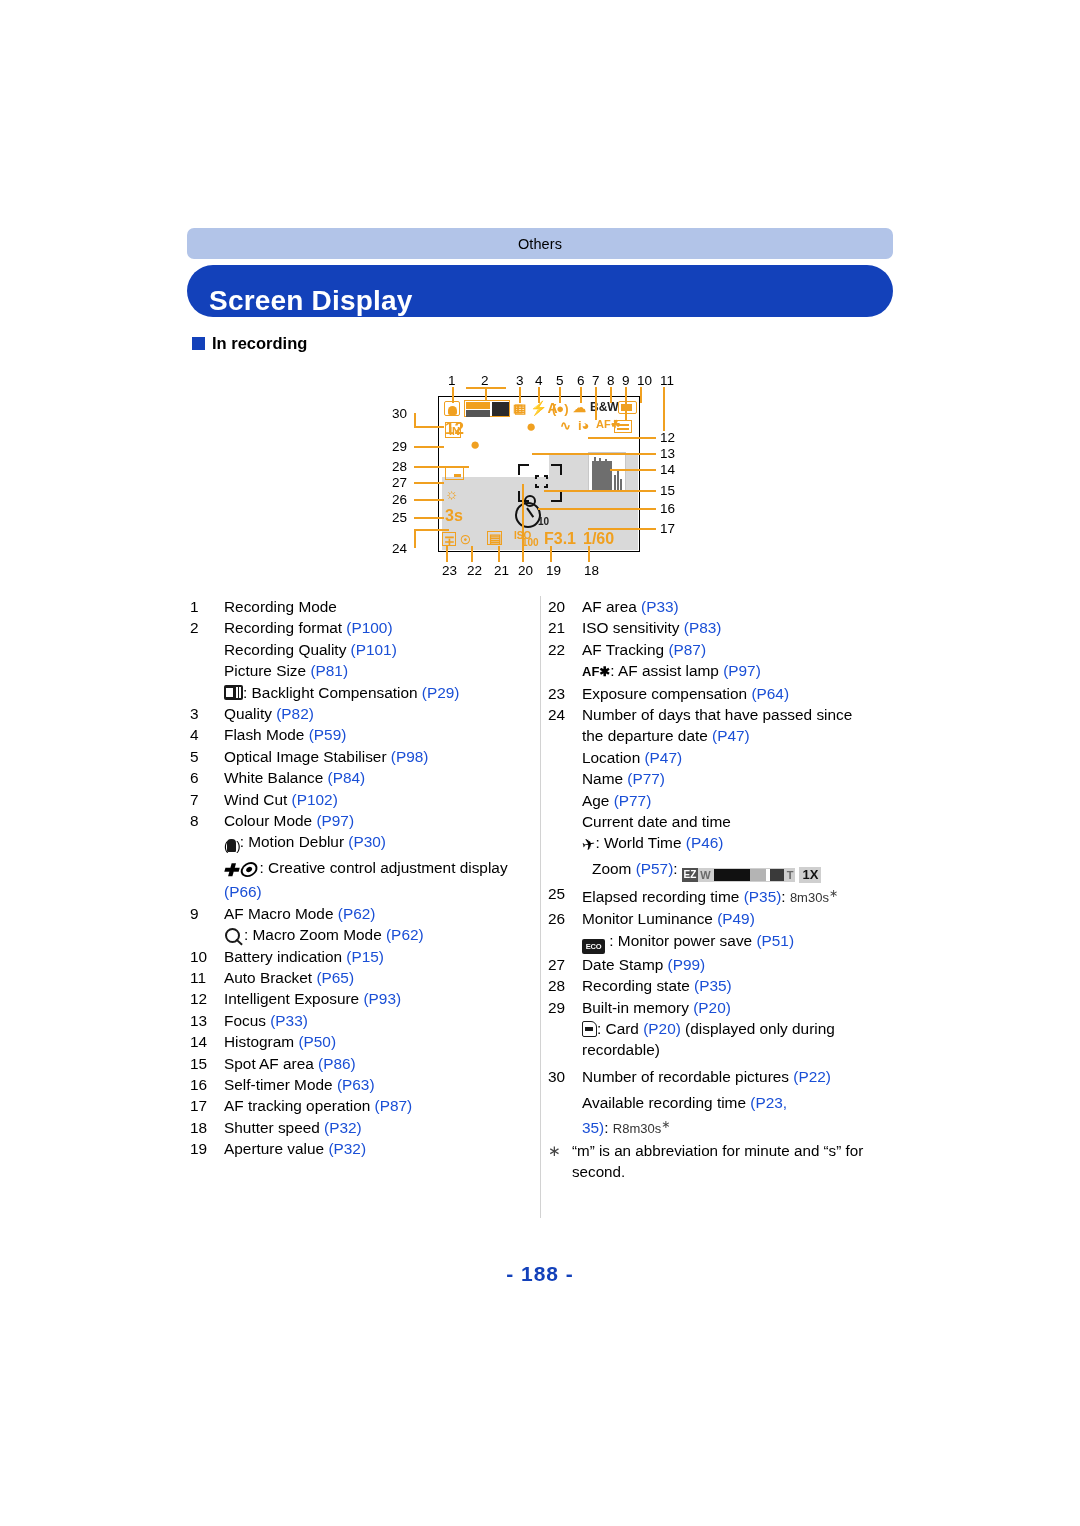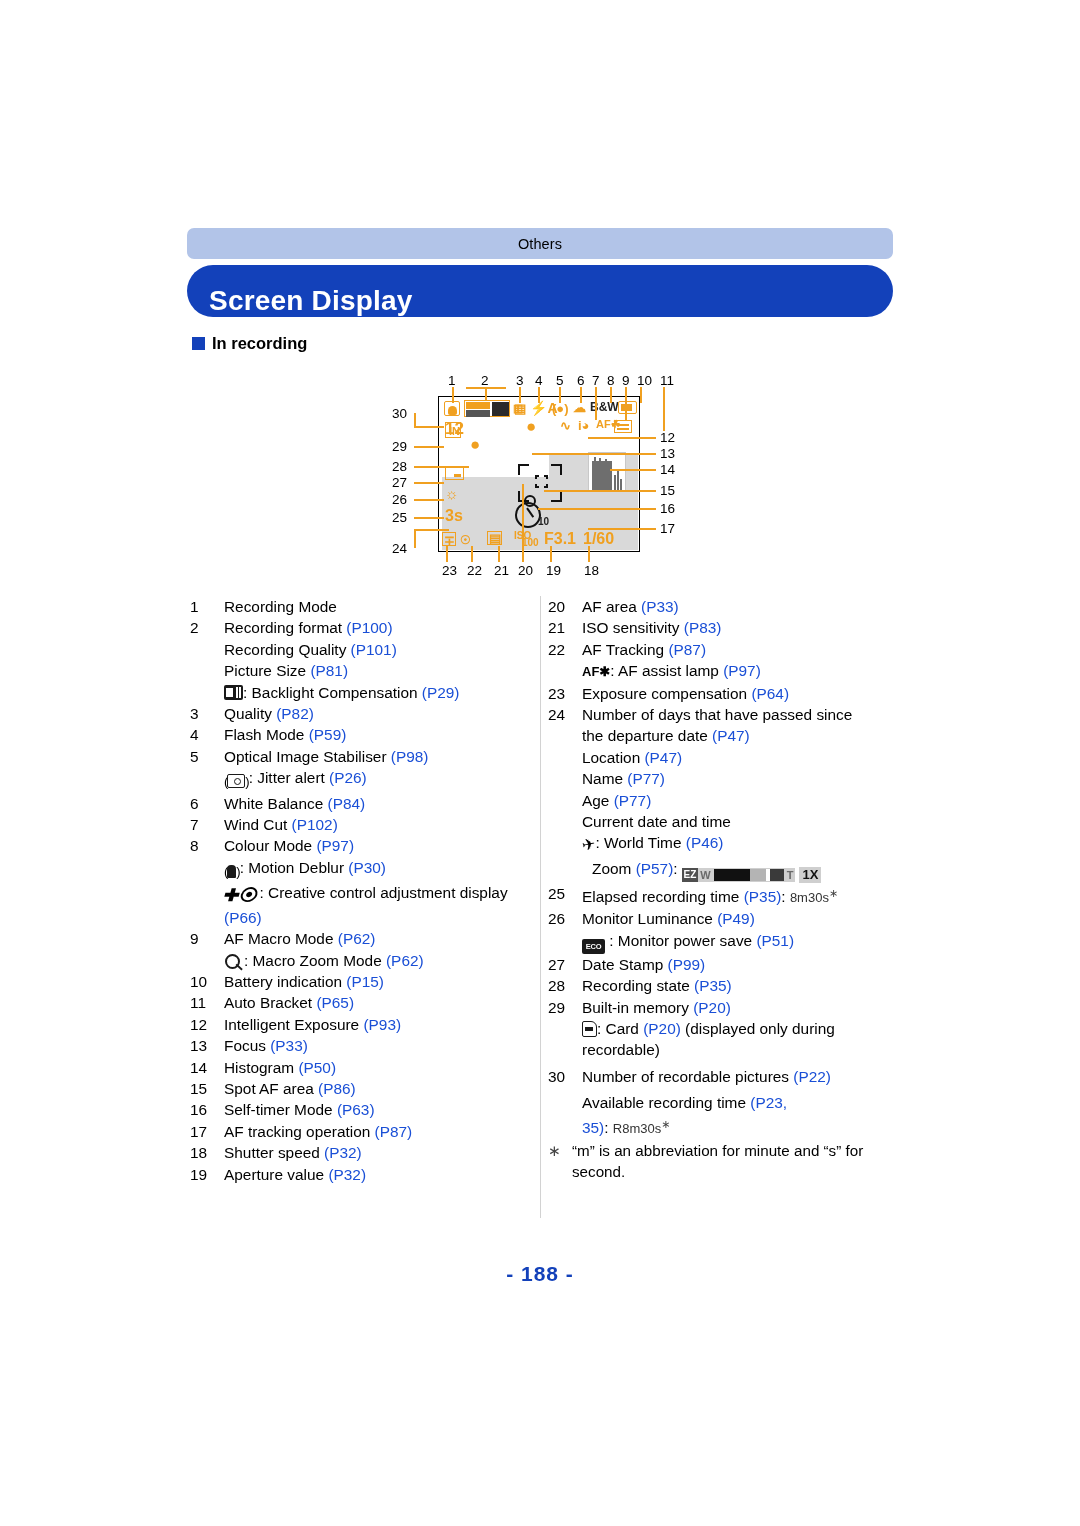--- a/index.html
+++ b/index.html
@@ -655,23 +655,20 @@
     </div>
 
     <div class="item">
       <span class="n">4</span>
       <span class="b"><span>Flash Mode </span><span class="p">(P59)</span></span>
     </div>
 
     <div class="item">
       <span class="n">5</span>
       <span class="b"><span>Optical Image Stabiliser </span><span class="p">(P98)</span></span>
-    </div>
-    <div class="sub">
-      <span class="g-jitter">(<span class="cam"></span>)</span><span>: Jitter alert </span><span class="p">(P26)</span>
     </div>
 
     <div class="item">
       <span class="n">6</span>
       <span class="b"><span>White Balance </span><span class="p">(P84)</span></span>
     </div>
 
     <div class="item">
       <span class="n">7</span>
       <span class="b"><span>Wind Cut </span><span class="p">(P102)</span></span>

